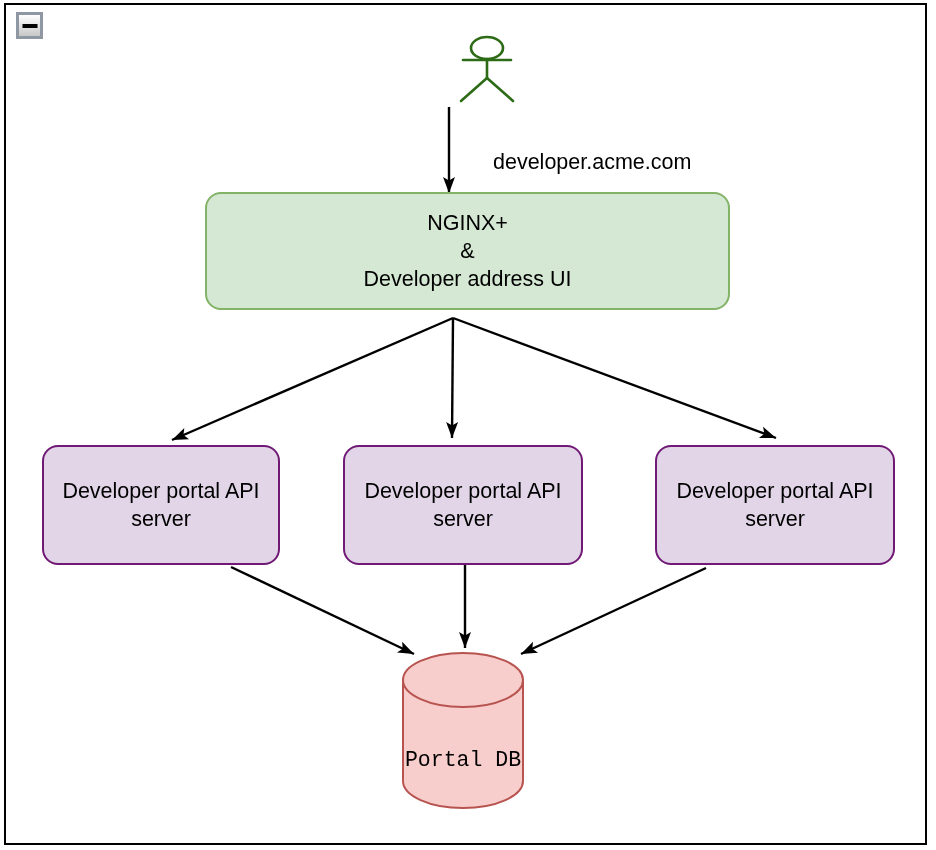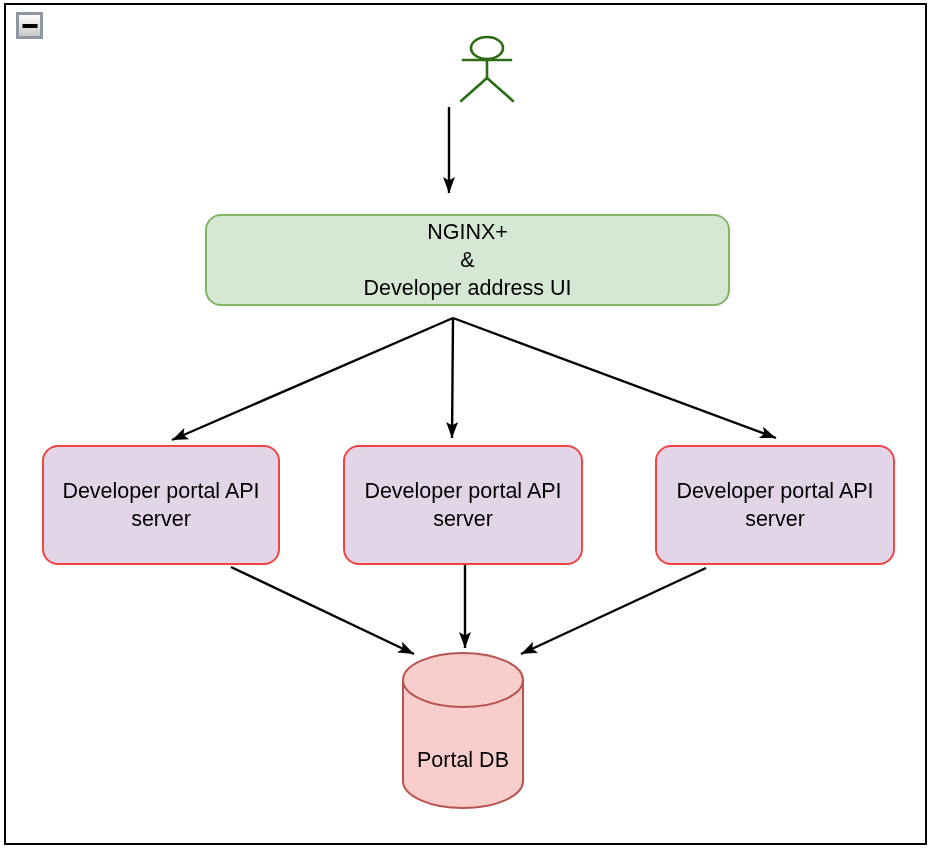--- a/index.html
+++ b/index.html
@@ -8,26 +8,26 @@
   .frame{position:absolute;left:4px;top:3px;width:923px;height:842px;border:2px solid #000;box-sizing:border-box;}
   .collapse-btn{position:absolute;left:16px;top:12px;width:27px;height:27px;box-sizing:border-box;
     border:3px solid #8f98a2;background:linear-gradient(#ffffff,#c7c7c7);padding:0;cursor:pointer;}
   .collapse-btn .minus{position:absolute;left:50%;top:50%;width:15px;height:4px;background:#000;
     transform:translate(-50%,-50%);}
   .edges,.shapes{position:absolute;left:0;top:0;}
   .lbl{position:absolute;font-size:21.5px;line-height:26px;white-space:nowrap;}
   .node{position:absolute;box-sizing:border-box;display:flex;align-items:center;justify-content:center;
     text-align:center;font-size:21.5px;line-height:28px;}
   .node-green{background:#d5e8d4;border:2px solid #82b366;border-radius:16px;}
-  .node-purple{background:#e1d5e7;border:2px solid #ef4444;border-radius:16px;padding:0 10px;}
-  .nginx{left:205px;top:214px;width:525px;height:92px;}
+  .node-purple{background:#e1d5e7;border:2px solid #701a75;border-radius:16px;padding:0 10px;}
+  .nginx{left:205px;top:192px;width:525px;height:118px;}
   .api1{left:42px;top:445px;width:238px;height:120px;}
   .api2{left:343px;top:445px;width:240px;height:120px;}
   .api3{left:655px;top:445px;width:240px;height:120px;}
-  .db-label{position:absolute;left:403px;top:747px;width:120px;text-align:center;font-size:21.5px;line-height:26px;}
+  .db-label{position:absolute;left:403px;top:747px;width:120px;text-align:center;font-size:21.5px;line-height:26px;font-family:Liberation Mono, monospace;}
   .edge{stroke:#000;stroke-width:2.4;fill:none;}
   .actor-line{stroke:#2d6b16;stroke-width:2.6;fill:none;stroke-linecap:round;}
   .cyl{fill:#f8cecc;stroke:#b85450;stroke-width:2;}
 </style>
 </head>
 <body>
 
 <div class="canvas">
 
   <div class="frame"></div>
@@ -60,20 +60,21 @@
       <line class="edge" x1="465" y1="565" x2="465" y2="648" marker-end="url(#arrow)"></line>
       <line class="edge" x1="706" y1="568" x2="521" y2="654" marker-end="url(#arrow)"></line>
     </g>
 
     <g>
       <path class="cyl" d="M403,680 L403,781 A60,27 0 0 0 523,781 L523,680" fill="#f8cecc"></path>
       <ellipse class="cyl" cx="463" cy="680" rx="60" ry="27" fill="#f8cecc"></ellipse>
     </g>
   </svg>
 
+  <div class="lbl" style="left:493px;top:149px;">developer.acme.com</div>
 
   <div class="node node-green nginx">
     <div>
       <span style="display:block">NGINX+</span>
       <span style="display:block">&amp;</span>
       <span style="display:block">Developer address UI</span>
     </div>
   </div>
 
   <div class="node node-purple api1">

